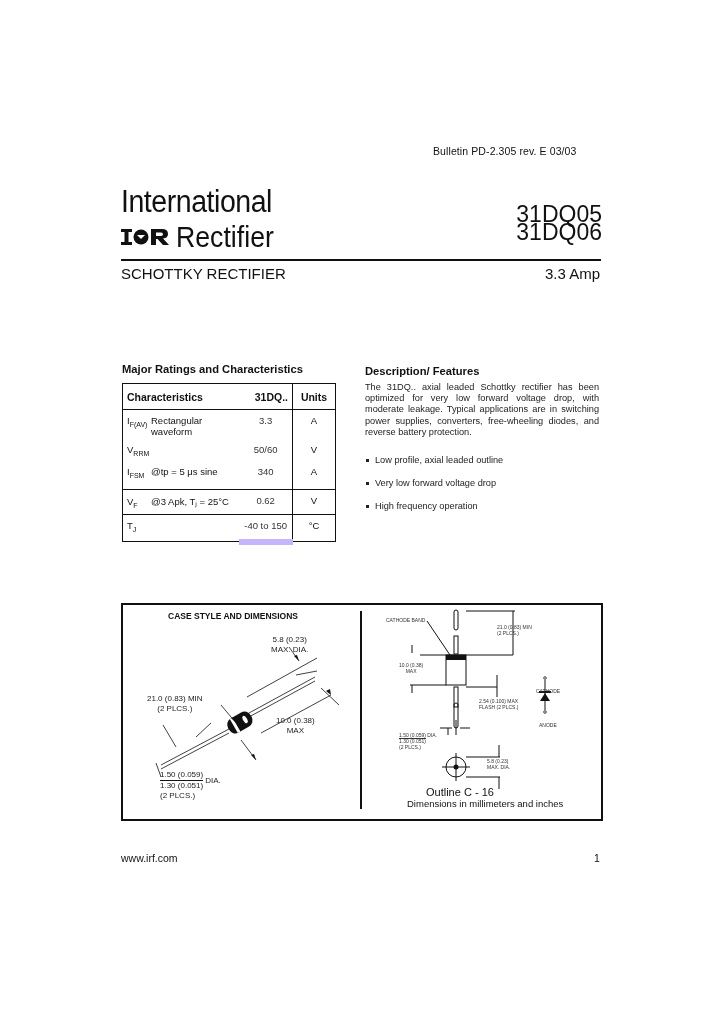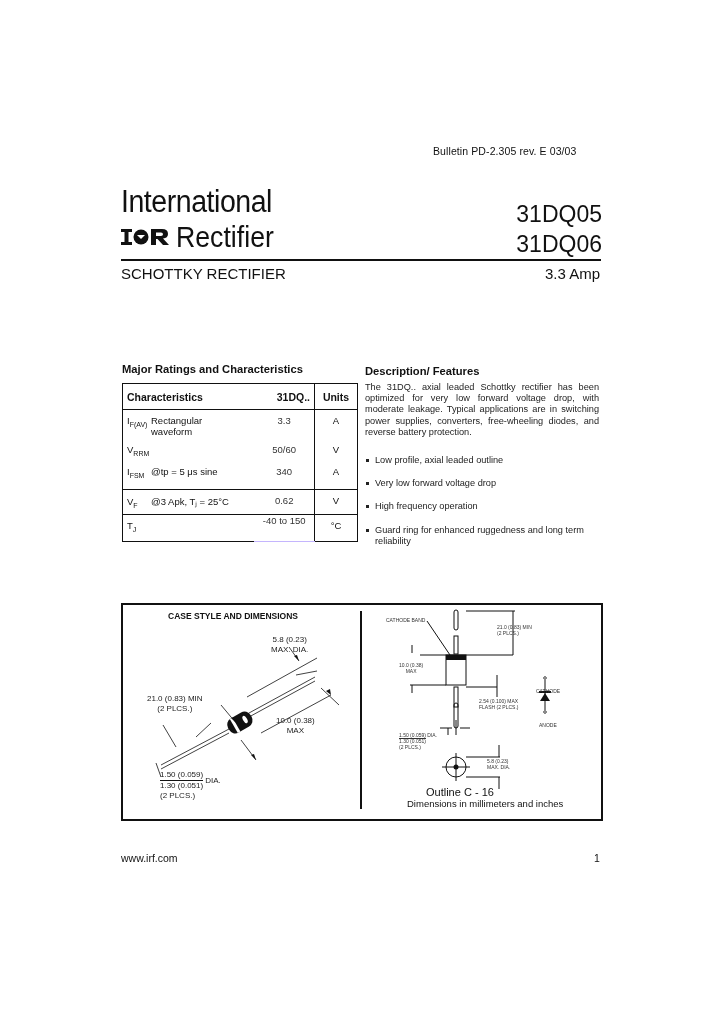--- a/index.html
+++ b/index.html
@@ -4,26 +4,26 @@
 <style>
   html,body{margin:0;padding:0;background:#fff;}
   body{width:720px;height:1012px;position:relative;overflow:hidden;font-family:"Liberation Sans",sans-serif;color:#111;}
   .abs{position:absolute;}
   .bulletin{left:433px;top:145px;font-size:10.5px;letter-spacing:0.1px;}
   .logo-intl{left:121px;top:185px;font-size:31px;font-weight:300;letter-spacing:-0.5px;line-height:34px;transform:scaleX(0.92);transform-origin:left;}
   .logo-row{left:121px;top:220px;height:34px;display:flex;align-items:center;}
   .rect{font-size:29px;font-weight:300;line-height:34px;margin-left:3px;transform:scaleX(0.92);transform-origin:left;display:inline-block;}
   .pn{right:118px;font-size:23px;line-height:28px;text-align:right;}
   .pn1{top:200px;}
-  .pn2{top:230px;}
+  .pn2{top:218px;}
   .rule{left:121px;width:480px;top:259px;height:2px;background:#111;}
   .subtitle{left:121px;top:265px;font-size:15px;}
   .amp{right:120px;top:265px;font-size:15px;}
   .sec-h{font-size:11.2px;font-weight:bold;}
-  table.ratings{position:absolute;left:122px;top:383px;width:236px;border-collapse:collapse;font-size:9.5px;}
+  table.ratings{position:absolute;left:122px;top:383px;width:214px;border-collapse:collapse;font-size:9.5px;}
   table.ratings td,table.ratings th{padding:0 4px;vertical-align:top;}
   table.ratings th{font-weight:bold;font-size:10.5px;height:25px;vertical-align:middle;border:1px solid #111;}
   table.ratings .sep{border-top:1px solid #111;}
   .c1{text-align:left;border-left:1px solid #111;}
   .c2{text-align:center;color:#333;}
   .c3{text-align:center;border-left:1px solid #111;border-right:1px solid #111;width:34px;}
   .sym{display:inline-block;width:24px;}
   sub{font-size:7px;}
   .desc{left:365px;top:382px;width:234px;font-size:9.2px;line-height:11.2px;color:#222;text-align:justify;}
   ul.feat{position:absolute;left:365px;top:443px;width:240px;margin:0;padding:0;list-style:none;font-size:9.2px;line-height:11.2px;color:#222;}
@@ -88,33 +88,32 @@
     <td class="c2">340</td>
     <td class="c3">A</td>
   </tr>
   <tr style="height:25px;">
     <td class="c1 sep" style="padding-top:5px;"><span class="sym"><span>V</span><sub>F</sub></span><span>@3 Apk, Tⱼ = 25°C</span></td>
     <td class="c2 sep" style="padding-top:5px;">0.62</td>
     <td class="c3 sep" style="padding-top:5px;">V</td>
   </tr>
   <tr style="height:27px;">
     <td class="c1 sep" style="padding-top:5px;border-bottom:1px solid #111;"><span class="sym"><span>T</span><sub>J</sub></span><span></span></td>
-    <td class="c2 sep" style="border-bottom:1px solid #c4b5fd;">-40 to 150</td>
+    <td class="c2 sep" style="padding-top:5px;border-bottom:6px solid #c4b5fd;">-40 to 150</td>
     <td class="c3 sep" style="padding-top:5px;border-bottom:1px solid #111;">°C</td>
   </tr>
 </tbody>
   </table>
 
 <div class="abs sec-h" style="left:365px;top:365px;">Description/ Features</div>
 <div class="abs desc">The 31DQ.. axial leaded Schottky rectifier has been optimized for very low forward voltage drop, with moderate leakage. Typical applications are in switching power supplies, converters, free-wheeling diodes, and reverse battery protection.</div>
 <ul class="feat">
   <li>Low profile, axial leaded outline</li>
   <li>Very low forward voltage drop</li>
   <li>High frequency operation</li>
-  <li>Guard ring for enhanced ruggedness and long term reliability</li>
 </ul>
 
 <div class="abs box"></div>
 <div class="abs divider"></div>
 <div class="abs case-title">CASE STYLE AND DIMENSIONS</div>
 
 <svg style="left:121px;top:625px;" width="240" height="160" viewBox="0 0 240 160">
   <g stroke="#111" fill="none" stroke-width="0.8">
 
     <line x1="40" y1="140" x2="108" y2="104"></line>

